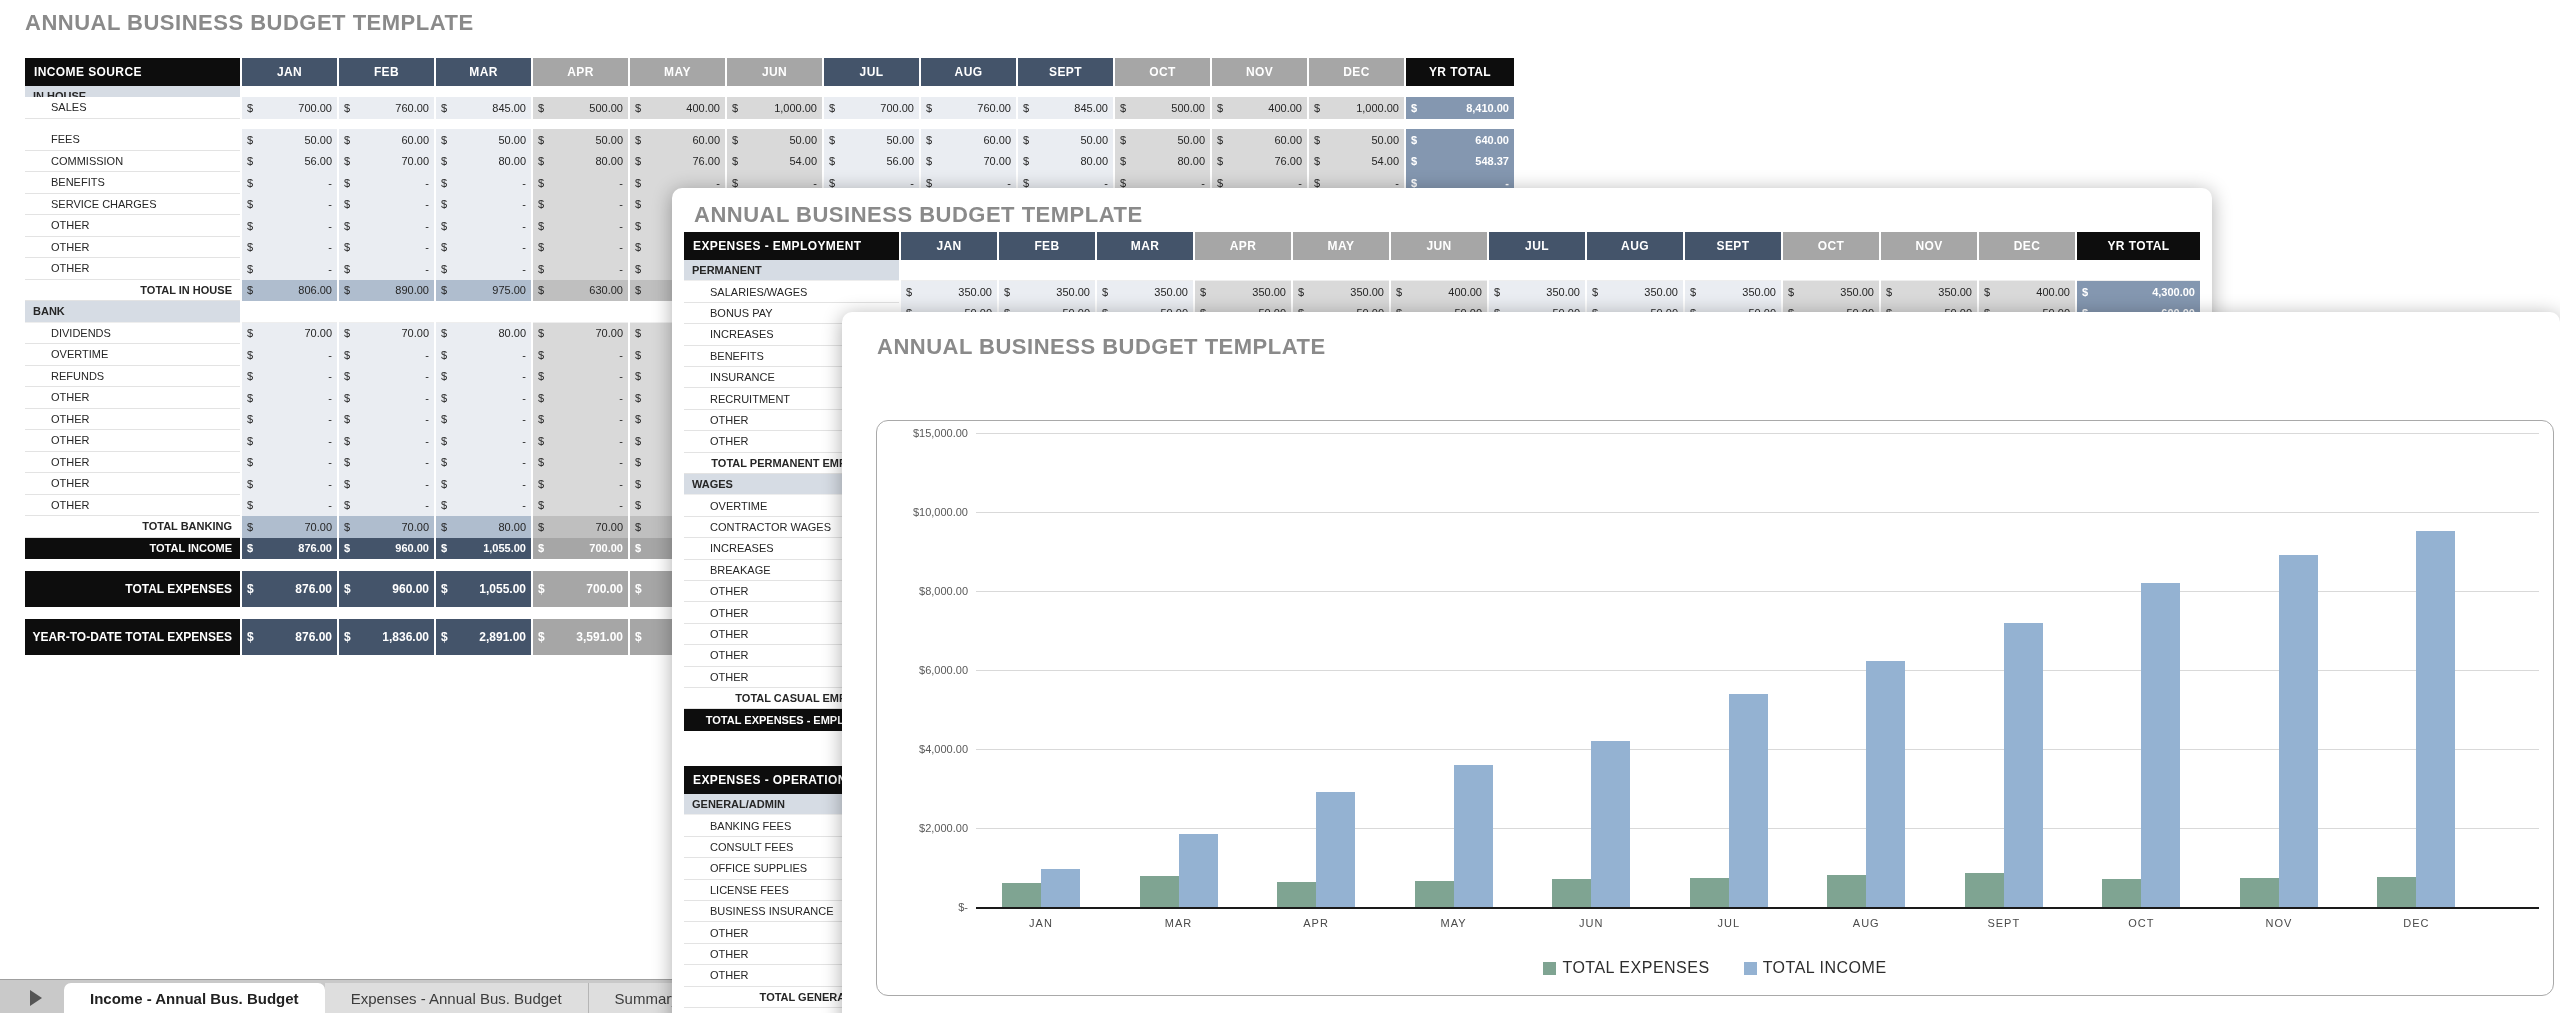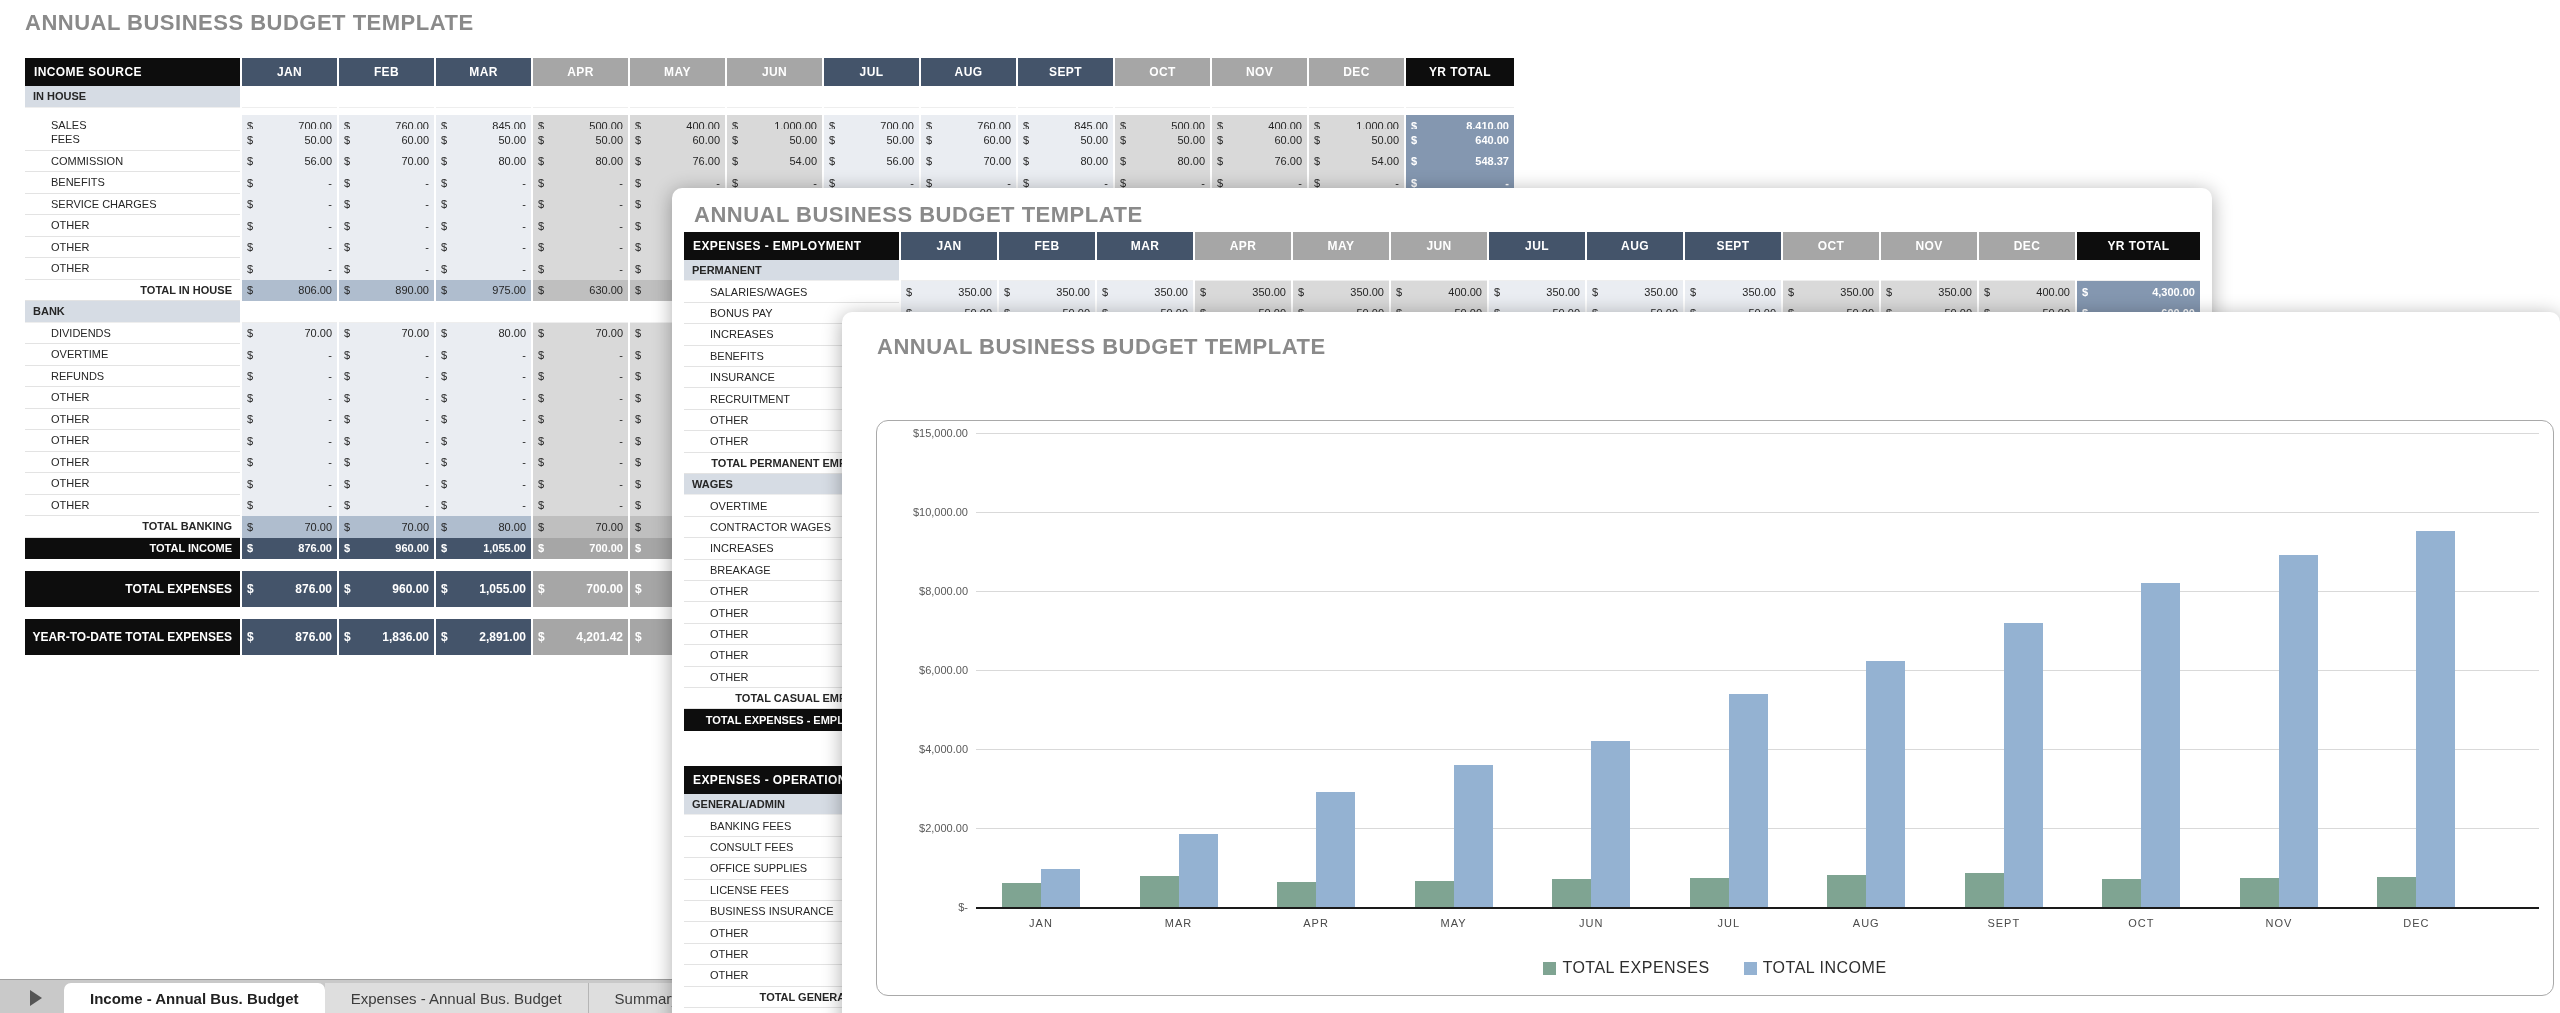--- a/index.html
+++ b/index.html
@@ -96,21 +96,21 @@
           <div class="cell cw" style="width: 95px;"></div>
           <div class="cell cw" style="width: 95px;"></div>
           <div class="cell cw" style="width: 95px;"></div>
           <div class="cell cw" style="width: 95px;"></div>
           <div class="cell cw" style="width: 95px;"></div>
           <div class="cell cw" style="width: 95px;"></div>
           <div class="cell cw" style="width: 95px;"></div>
           <div class="cell cw" style="width: 95px;"></div>
           <div class="cell cw" style="width: 108px;"></div>
         </div>
-        <div class="trow item" style="top: 57px; height: 21.5px;">
+        <div class="trow item" style="top: 39px; height: 21.5px;">
           <div class="cell lab" style="width: 215px; height: 100%;">SALES</div>
           <div class="cell cb" style="width: 95px;">
             <span>$</span>
             <span>700.00</span>
           </div>
           <div class="cell cb" style="width: 95px;">
             <span>$</span>
             <span>760.00</span>
           </div>
           <div class="cell cb" style="width: 95px;">
@@ -875,21 +875,21 @@
           <div class="cell cb" style="width: 95px;">
             <span>$</span>
             <span>1,836.00</span>
           </div>
           <div class="cell cb" style="width: 95px;">
             <span>$</span>
             <span>2,891.00</span>
           </div>
           <div class="cell cg" style="width: 95px;">
             <span>$</span>
-            <span>4,201.42</span>
+            <span>3,591.00</span>
           </div>
           <div class="cell cg" style="width: 95px;">
             <span>$</span>
             <span></span>
           </div>
           <div class="cell cg" style="width: 95px;"></div>
           <div class="cell cb" style="width: 95px;"></div>
           <div class="cell cb" style="width: 95px;"></div>
           <div class="cell cb" style="width: 95px;"></div>
           <div class="cell cg" style="width: 95px;"></div>

